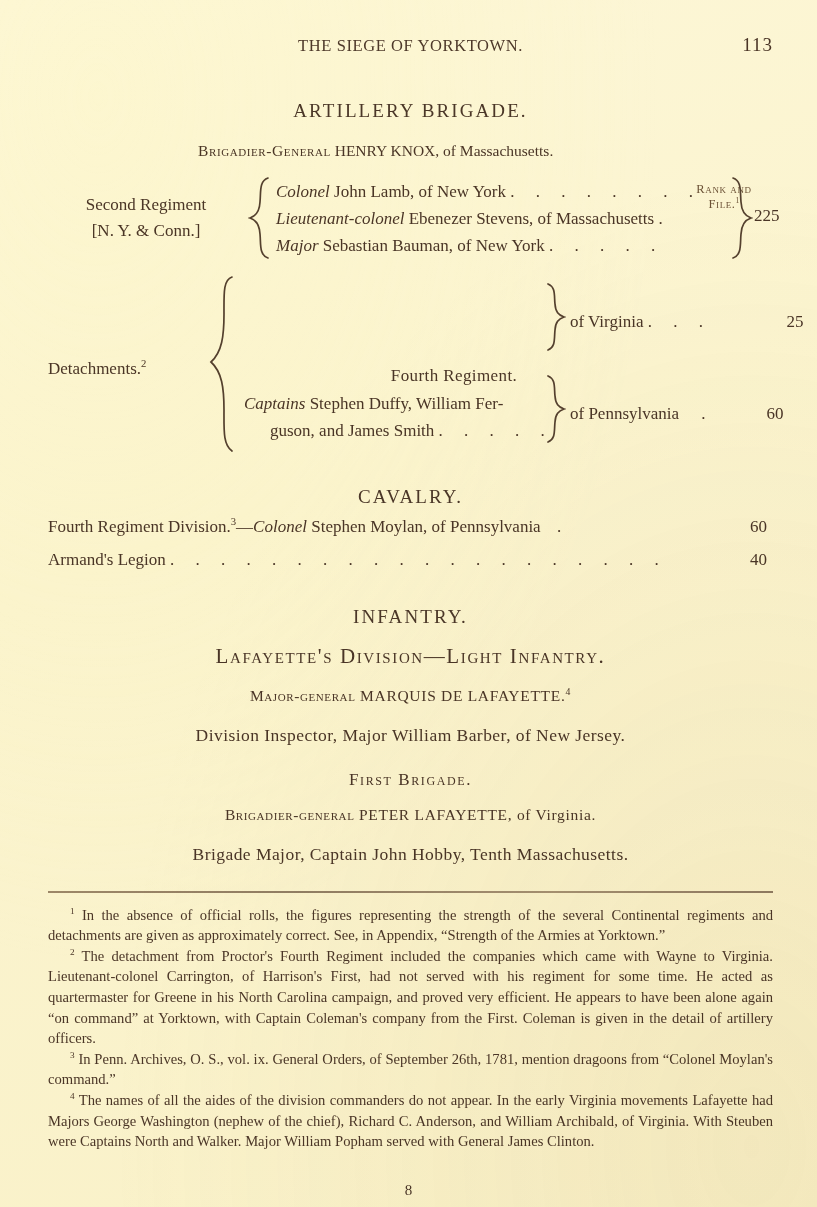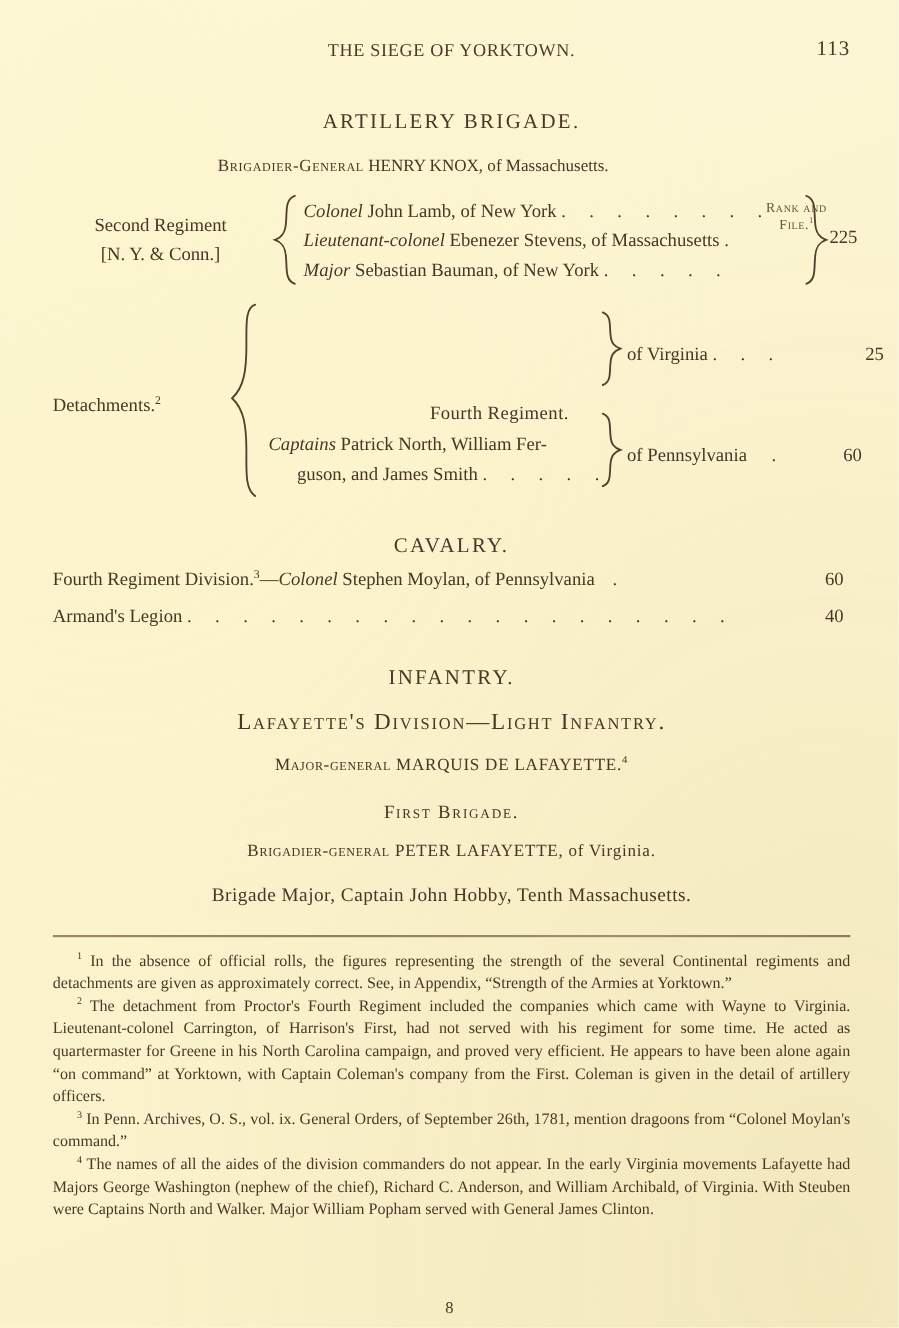--- a/index.html
+++ b/index.html
@@ -299,21 +299,21 @@
       <span>of Virginia</span>
       <span class="dots-wide">. . .</span>
     </div>
     <div class="qty" style="left:720px; top:38px; width:54px; text-align:center;">25</div>
 
     <div style="position:absolute; left:196px; top:92px; width:420px;">
       <div class="regt-title">Fourth Regiment.</div>
       <div class="lines" style="margin-top:4px;">
         <div class="ln">
           <i>Captains</i>
-          <span>Patrick North, William Fer-</span>
+          <span>Stephen Duffy, William Fer-</span>
         </div>
         <div class="ln" style="padding-left:26px;">
           <span>guson, and James Smith</span>
           <span class="dots-wide">. . . . .</span>
         </div>
       </div>
     </div>
 
     <div class="brace" style="left:498px; top:100px;">
       <svg width="20" height="70" viewBox="0 0 20 70">
@@ -345,20 +345,21 @@
 
   <div class="sec-head" style="margin-top:32px;">INFANTRY.</div>
 
   <div class="big-sc">Lafayette's Division—Light Infantry.</div>
 
   <div class="subhead-sc">
     <span class="sc">Major-general</span>
     <span>MARQUIS DE LAFAYETTE.</span><sup>4</sup>
   </div>
 
+  <div class="centered-line">Division Inspector, Major William Barber, of New Jersey.</div>
 
   <div class="mid-sc">First Brigade.</div>
 
   <div class="subhead-sc" style="margin-top:16px;">
     <span class="sc">Brigadier-general</span>
     <span>PETER LAFAYETTE, of Virginia.</span>
   </div>
 
   <div class="centered-line">Brigade Major, Captain John Hobby, Tenth Massachusetts.</div>
 

